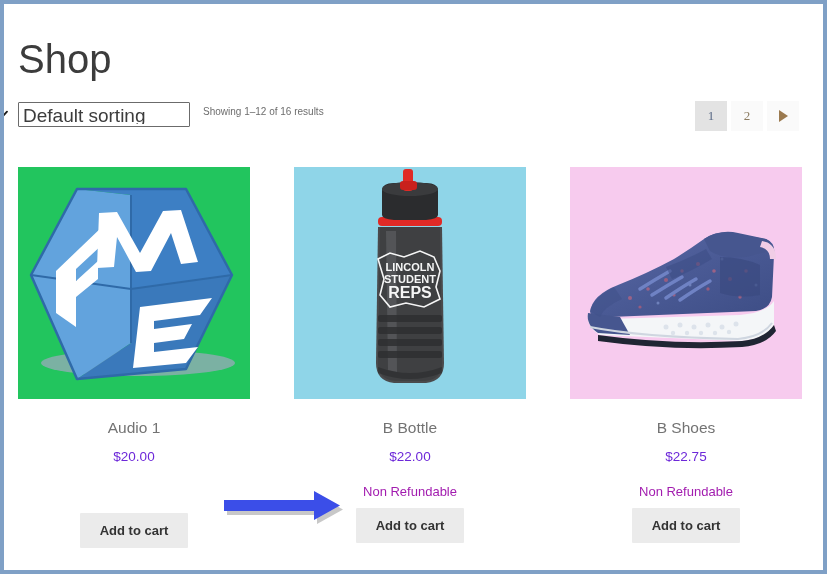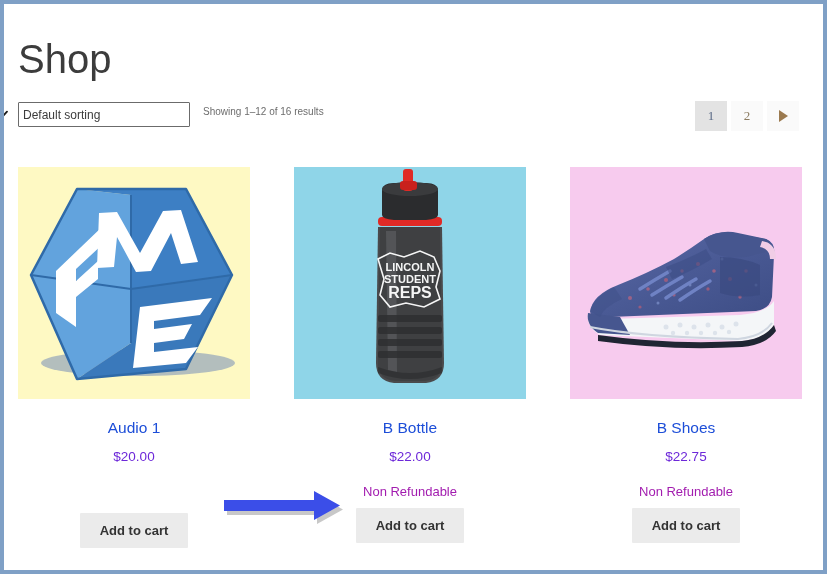--- a/index.html
+++ b/index.html
@@ -39,21 +39,21 @@
   .toolbar {
     position: absolute;
     left: 14px; top: 98px;
     width: 791px; height: 30px;
   }
   .sorting-select {
     position: absolute;
     left: 0px; top: 0px;
     width: 172px; height: 25px;
     font-family: "Liberation Sans", sans-serif;
-    font-size: 12px;
+    font-size: 19px;
     color: #3c3c3c;
     background: #ffffff;
     border: 1px solid #6b6b6b;
     border-radius: 1px;
     padding: 2px 4px;
     appearance: none;
     -webkit-appearance: none;
   }
   .select-wrap { position: absolute; left: 0; top: 0; }
   .select-chevron {
@@ -116,27 +116,27 @@
   .product {
     width: 232px;
     display: flex;
     flex-direction: column;
     align-items: center;
   }
   .thumb {
     width: 232px; height: 232px;
     position: relative;
     overflow: hidden;
-    background: #fef9c3;
+    background: #22c55e;
     cursor: pointer;
   }
   .prod-title {
     margin-top: 20px;
     font-size: 15.5px;
-    color: #1d4ed8;
+    color: #737373;
     text-align: center;
     text-decoration: none;
     cursor: pointer;
   }
   .prod-price {
     margin-top: 12px;
     font-size: 13.5px;
     color: #6d28d9;
   }
   .prod-badge {

